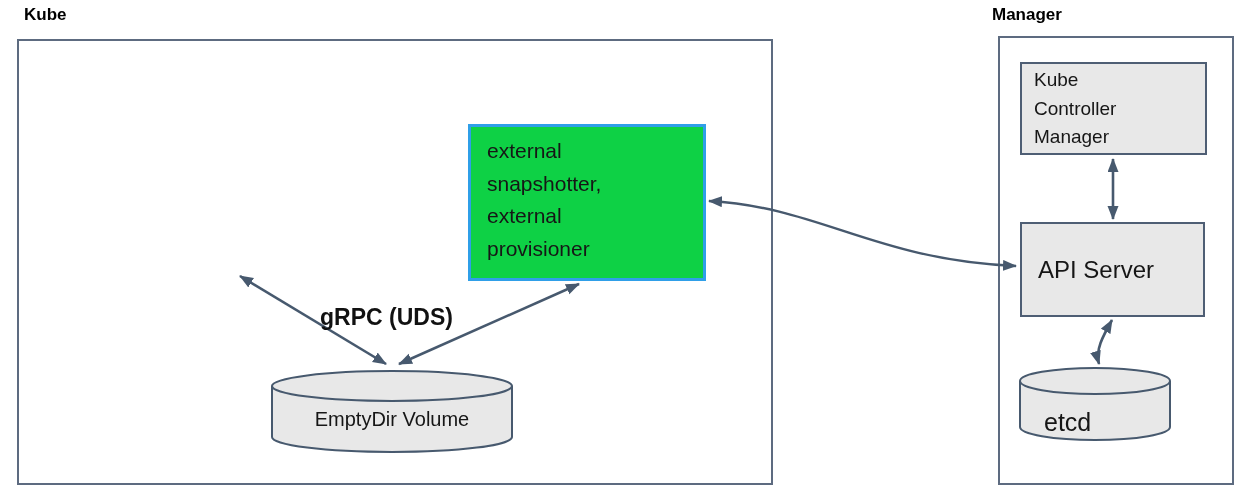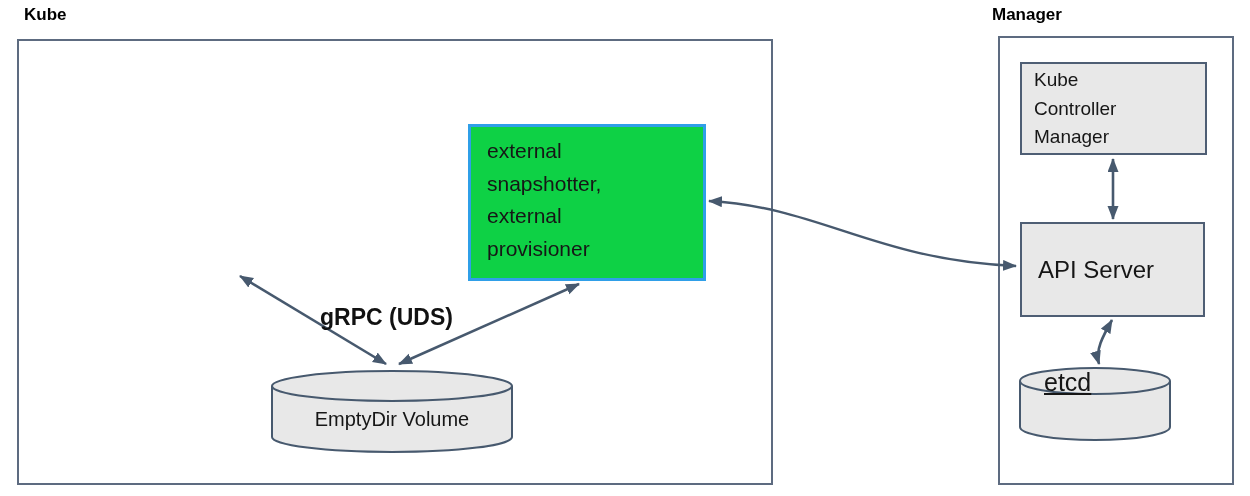--- a/index.html
+++ b/index.html
@@ -119,21 +119,21 @@
   <div class="abs gray-box" style="left:1020px; top:62px; width:187px; height:93px;">
     <div class="kube-label">Kube
 Controller
 Manager</div>
   </div>
 
   <div class="abs gray-box api-box" style="left:1020px; top:222px; width:185px; height:95px;">
     <span>API Server</span>
   </div>
 
-  <div class="abs cyl-label etcd-label" style="left:1044px; top:368px;text-decoration:underline;">etcd</div>
+  <div class="abs cyl-label etcd-label" style="left:1044px; top:408px;">etcd</div>
 
   <svg class="overlay" width="1250" height="496" viewBox="0 0 1250 496">
     <defs>
       <marker id="ah" markerUnits="userSpaceOnUse" markerWidth="16" markerHeight="14" refX="13" refY="5.5" orient="auto">
         <path d="M0,0 L14,5.5 L0,11 z" fill="#47596e"></path>
       </marker>
       <marker id="ahs" markerUnits="userSpaceOnUse" markerWidth="16" markerHeight="14" refX="13" refY="5.5" orient="auto-start-reverse">
         <path d="M0,0 L14,5.5 L0,11 z" fill="#47596e"></path>
       </marker>
     </defs>

